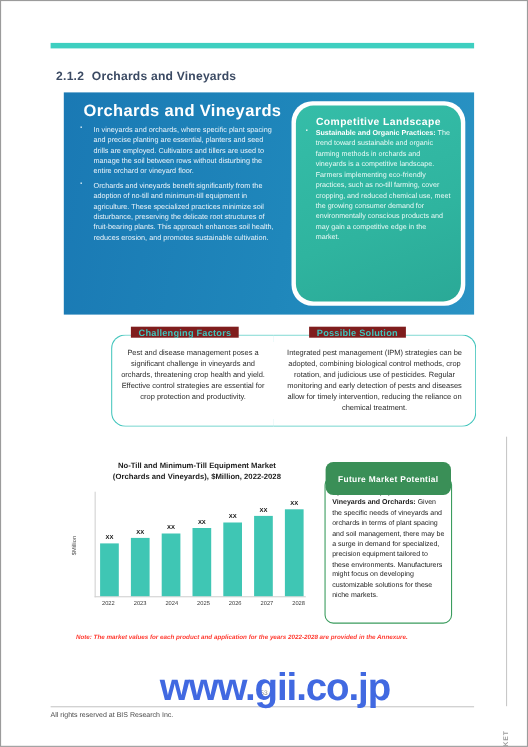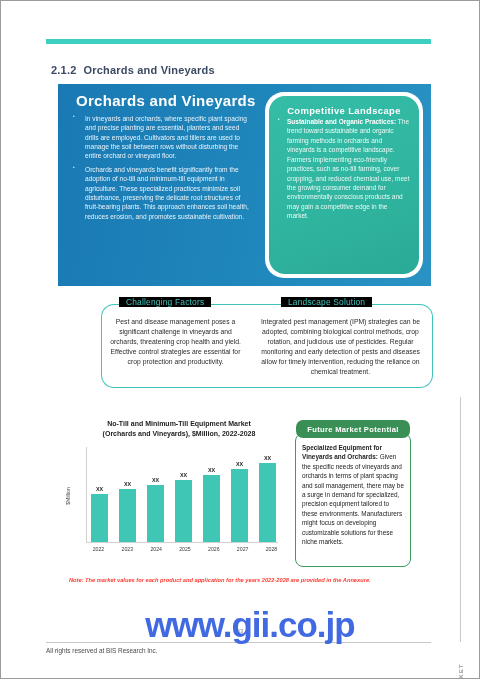--- a/index.html
+++ b/index.html
@@ -195,23 +195,23 @@
     top: 303px;
     width: 184px;
     height: 84px;
     border-left: none;
     border-radius: 0 13px 13px 0;
   }
   .out-title {
     position: absolute;
     top: -7px;
     font-size: 8.4px;
-    font-weight: normal;
+    font-weight: bold;
     color: #3fc4bb;
-    background: #000000;
+    background: #7f1d1d;
     padding: 0 7px;
     letter-spacing: .2px;
     white-space: nowrap;
     z-index: 5;
   }
   #challenging-title { left: 18px; }
   #solution-title { left: 32px; }
   .out-text {
     position: absolute;
     left: 6px;
@@ -318,21 +318,21 @@
     border-radius: 8px;
     box-sizing: border-box;
     background: #ffffff;
     z-index: 4;
   }
   .future-header {
     position: absolute;
     left: 295px;
     top: 419px;
     width: 114px;
-    height: 18px;
+    height: 30px;
     background: #3a8f57;
     border-radius: 7px;
     color: #ffffff;
     font-size: 7.6px;
     font-weight: bold;
     letter-spacing: .3px;
     display: flex;
     align-items: center;
     justify-content: center;
     z-index: 5;
@@ -444,21 +444,21 @@
   </div>
 
   <div class="out-box" id="challenging-box">
     <div class="out-text">Pest and disease management poses a significant challenge in vineyards and orchards, threatening crop health and yield. Effective control strategies are essential for crop protection and productivity.</div>
   </div>
   <div class="out-title" id="challenging-title" style="top:296px;left:118px;">Challenging Factors</div>
 
   <div class="out-box" id="solution-box">
     <div class="out-text">Integrated pest management (IPM) strategies can be adopted, combining biological control methods, crop rotation, and judicious use of pesticides. Regular monitoring and early detection of pests and diseases allow for timely intervention, reducing the reliance on chemical treatment.</div>
   </div>
-  <div class="out-title" id="solution-title" style="top:296px;left:280px;">Landscape Solution</div>
+  <div class="out-title" id="solution-title" style="top:296px;left:280px;">Possible Solution</div>
 
   <div class="chart-wrap">
     <div class="chart-title">
       <div>No-Till and Minimum-Till Equipment  Market</div>
       <div>(Orchards and Vineyards), $Million, 2022-2028</div>
     </div>
     <div class="y-axis-label">$Million</div>
     <div class="plot">
       <div class="bars" id="chart-bars">
           <div class="bar-col">

